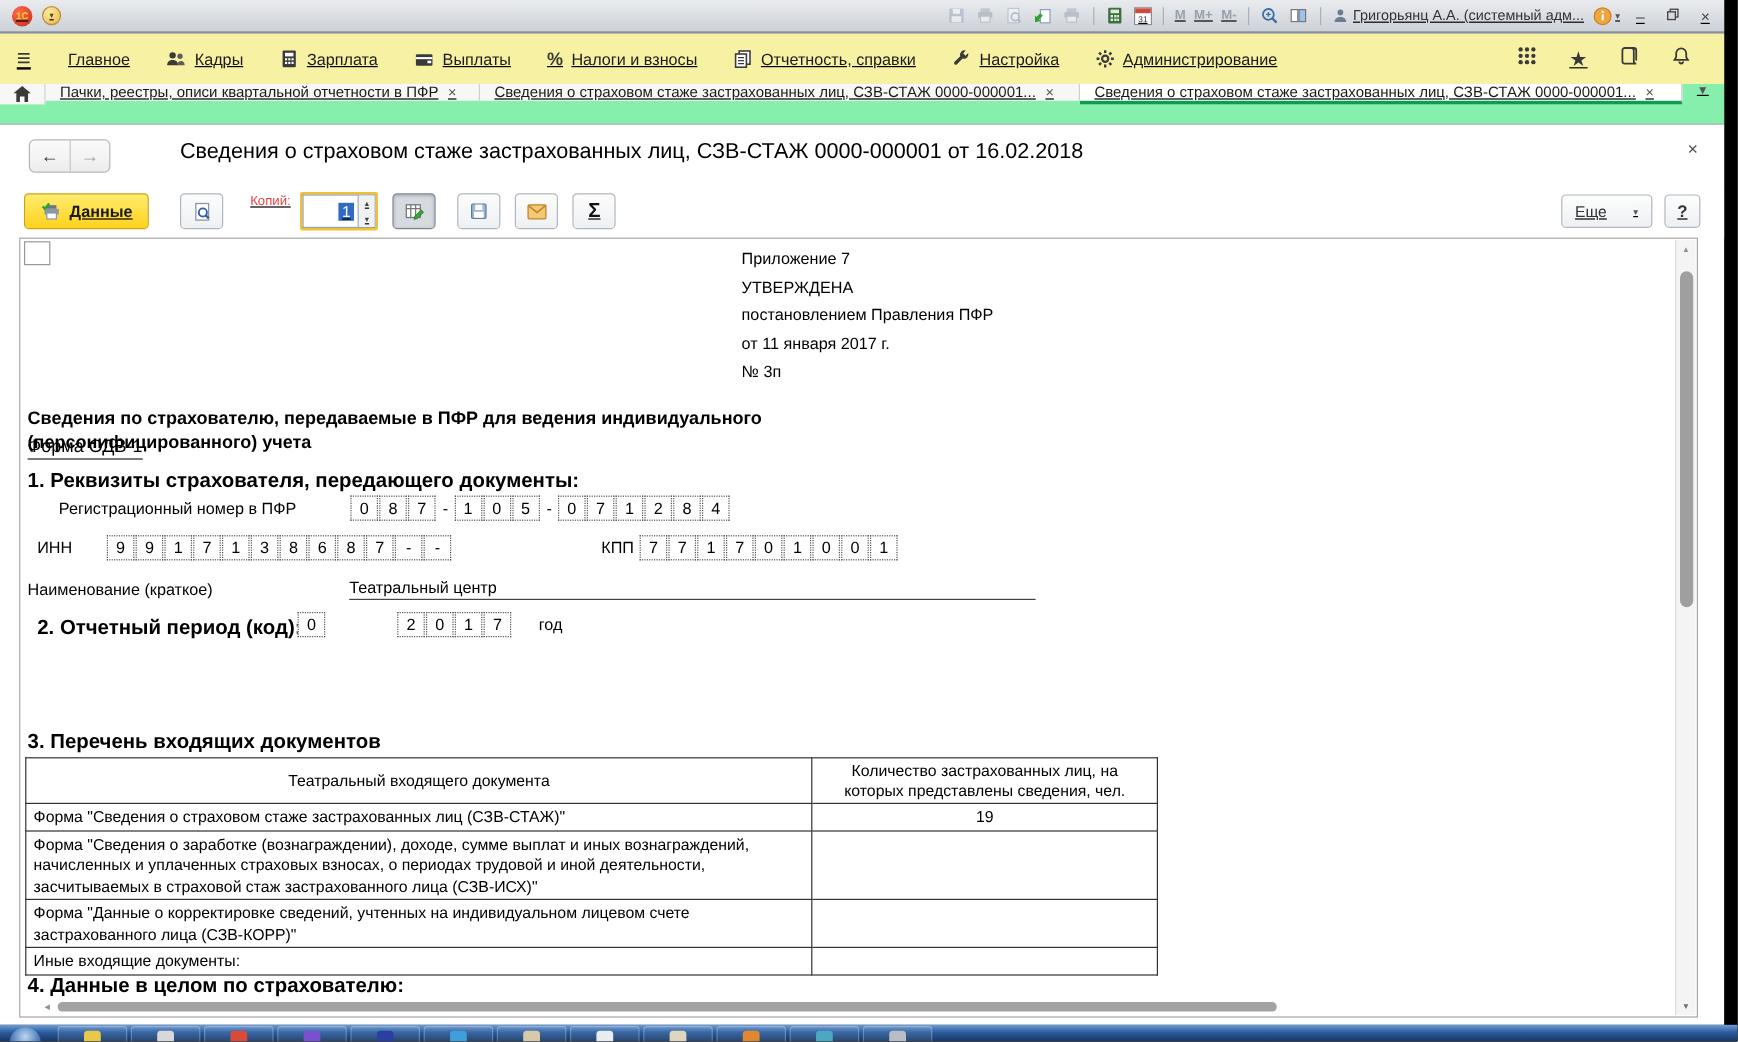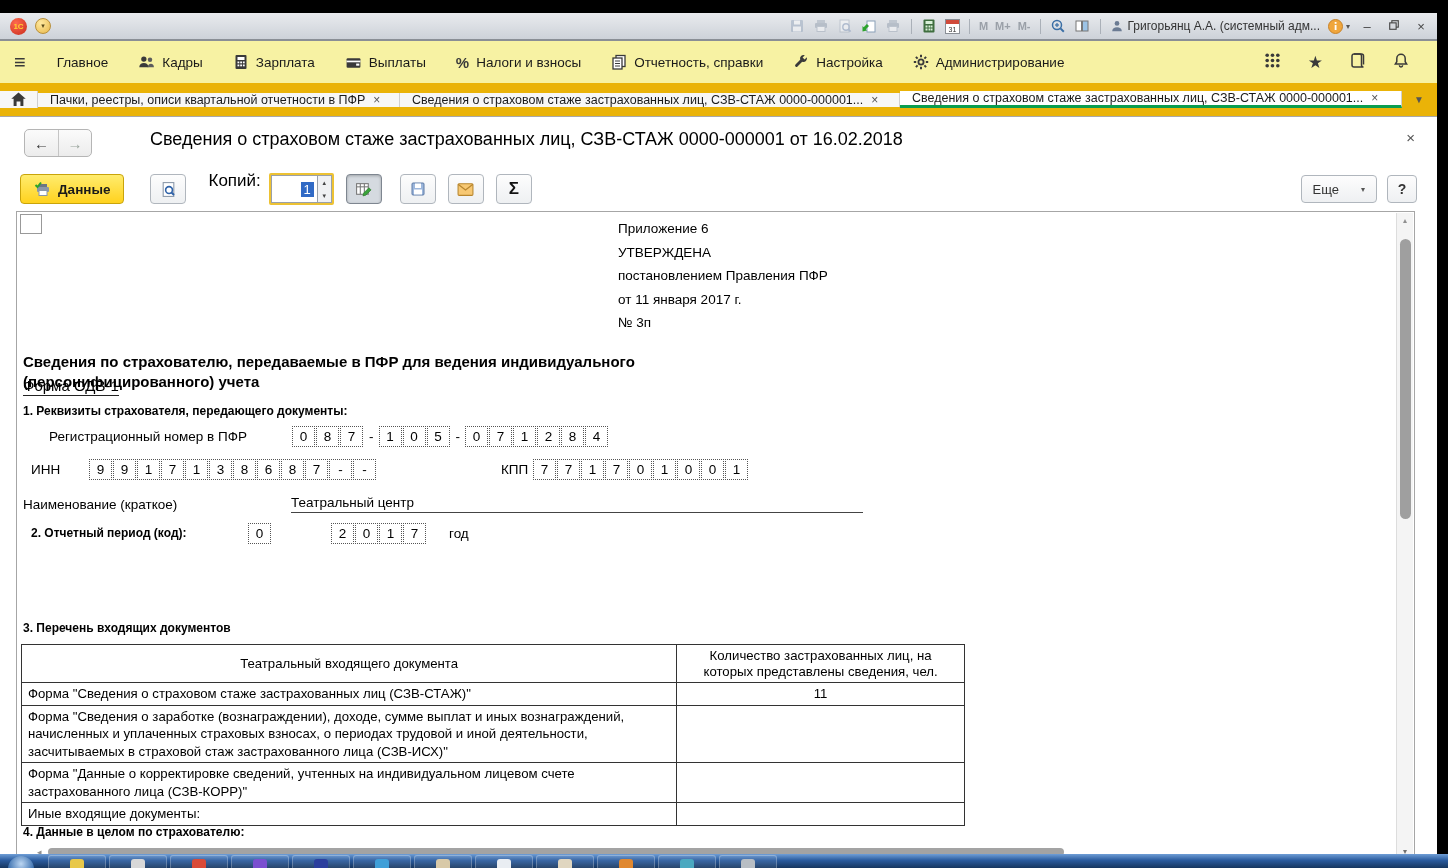--- a/index.html
+++ b/index.html
@@ -1,19 +1,19 @@
 <!DOCTYPE html>
 <html><head>
 <meta charset="utf-8">
 <style>
   * { margin:0; padding:0; box-sizing:border-box; }
   html,body { width:1448px; height:868px; }
   body { font-family:"Liberation Sans", sans-serif; background:#000; overflow:hidden; }
   .screen { position:relative; width:1448px; height:868px; background:#000; }
-  .app { position:absolute; left:0; top:13px; width:1437px; height:854px; background:#fff; }
+  .app { position:absolute; left:0; top:0; width:1437px; height:854px; background:#fff;text-decoration:underline; }
 
   
   .titlebar { position:relative; height:28px; background:linear-gradient(#e9ebee,#cdd2d9); border-bottom:2px solid #8a8f96; display:flex; align-items:center; padding:0 6px; }
   .logo-1c { width:17px; height:17px; border-radius:50%; background:radial-gradient(circle at 35% 30%, #ff6a4e, #c72b1d); color:#ffd12e; font-size:8px; font-weight:bold; display:flex; align-items:center; justify-content:center; margin-left:4px; }
   .logo-menu { width:16px; height:16px; border-radius:50%; background:radial-gradient(circle at 35% 30%, #ffe9a0, #e8b84a); border:1px solid #b9903a; color:#5a4a1a; font-size:7px; display:flex; align-items:center; justify-content:center; margin-left:8px; }
   .tb-title { font-size:12px; color:#222; margin-left:28px; white-space:nowrap; }
   .tb-right { margin-left:auto; display:flex; align-items:center; gap:7px; }
   .tb-ic { width:17px; height:17px; display:flex; align-items:center; justify-content:center; }
   .dim { opacity:.45; }
   .tb-sep { width:1px; height:15px; background:#aab0b8; margin:0 2px; }
@@ -29,58 +29,58 @@
   .menubar { height:42px; background:#f7f2a3; display:flex; align-items:center; padding:0 14px; }
   .hamburger { font-size:20px; color:#3a3a3a; margin-right:16px; font-weight:bold; }
   .menu-items { display:flex; align-items:center; height:100%; }
   .menu-item { display:flex; align-items:center; gap:7px; padding:0 15px; height:100%; font-size:13.5px; color:#1a1a1a; cursor:default; }
   .menu-item svg { flex:none; }
   .pct { font-size:15px; font-weight:bold; color:#3a3a3a; }
   .menu-right { margin-left:auto; display:flex; align-items:center; gap:27px; padding-right:14px; }
   .menu-right .star-g { font-size:17px; color:#3a3a3a; }
 
   
-  .tabbar { height:34px; background:#eab308; border-bottom:1px solid #a8a8a8; display:flex; align-items:center; }
+  .tabbar { height:34px; background:#86efac; border-bottom:1px solid #a8a8a8; display:flex; align-items:flex-start; }
   .tab { display:flex; align-items:center; gap:8px; padding:0 12px; border-right:1px solid #cfcfcf; font-size:12.5px; color:#1a1a1a; background:#f7f7f7; white-space:nowrap; overflow:hidden; }
   .tab.home { width:38px; justify-content:center; padding:0; }
   .tab.active { background:#fff; border-bottom:3px solid #0a9e50; }
   .tab .x { color:#555; font-size:12px; }
   .tab-caret { width:34px; display:flex; align-items:center; justify-content:center; color:#555; font-size:10px; }
 
   
   .pagehead { position:relative; height:50px; background:#fff; }
   .navgroup { position:absolute; left:24px; top:12px; display:flex; border:1px solid #b5b5b5; border-radius:5px; overflow:hidden; background:linear-gradient(#fbfbfb,#ececec); }
   .navbtn { width:33px; height:26px; display:flex; align-items:center; justify-content:center; font-size:15px; color:#333; }
   .navbtn + .navbtn { border-left:1px solid #c5c5c5; color:#9aa59d; }
   .page-title { position:absolute; left:150px; top:12px; font-size:18px; color:#000; white-space:nowrap; }
   .page-close { position:absolute; right:22px; top:12px; font-size:15px; color:#555; }
 
   
   .toolbar { position:relative; height:44px; background:#fff; display:flex; align-items:center; padding:0 20px; }
   .btn-print { display:flex; align-items:center; gap:7px; height:30px; padding:0 13px; background:linear-gradient(#ffec6e,#ffd21e); border:1px solid #c9a40a; border-radius:4px; font-size:13.5px; font-weight:bold; color:#1a1a1a; }
   .tbtn { width:36px; height:30px; border:1px solid #b0b6bd; border-radius:4px; background:linear-gradient(#fdfdfd,#eef0f2); display:flex; align-items:center; justify-content:center; }
   .tbtn.pressed { background:#d5dae0; border-color:#7e8690; box-shadow:inset 0 1px 3px rgba(0,0,0,.25); }
-  .copies-label { font-size:17px; color:#000000; margin:0 8px 16px 22px; }
+  .copies-label { font-size:11px; color:#ef4444; margin:0 8px 16px 22px; }
   .spinner { display:flex; height:32px; border:2px solid #edc233; border-radius:2px; background:#fff; }
   .spin-val { width:46px; display:flex; align-items:center; justify-content:flex-end; padding-right:3px; font-size:13px; border:1px solid #9aa0a8; border-right:none; }
   .spin-val .sel { background:#316ac5; color:#fff; padding:0 3px; }
   .spin-arrows { width:15px; display:flex; flex-direction:column; border:1px solid #9aa0a8; }
   .spin-arrows span { flex:1; display:flex; align-items:center; justify-content:center; font-size:7px; color:#444; background:#f0f1f3; }
   .sum-btn { font-size:17px; font-weight:bold; color:#111; }
   .tb-right-group { margin-left:auto; display:flex; align-items:center; gap:10px; }
   .btn-more { height:28px; padding:0 11px; border:1px solid #b0b6bd; border-radius:4px; background:linear-gradient(#fdfdfd,#eef0f2); font-size:13px; color:#333; display:flex; align-items:center; gap:22px; }
   .btn-help { width:30px; height:28px; border:1px solid #b0b6bd; border-radius:4px; background:linear-gradient(#fdfdfd,#eef0f2); font-size:14px; font-weight:bold; color:#333; display:flex; align-items:center; justify-content:center; }.gap12{width:12px}.gap18{width:18px}
 
   
   .doc { position:absolute; left:16px; top:198px; width:1399px; height:650px; background:#fff; border:1px solid #a6a6a6; font-size:13.5px; color:#000; overflow:hidden; }
   .corner-cell { position:absolute; left:3px; top:2px; width:22px; height:20px; border:1px solid #999; }
   .approval { position:absolute; left:601px; top:5px; line-height:23.5px; }
   .form-code { position:absolute; left:6px; top:117px; font-size:15px; border-bottom:1px solid #222; padding-bottom:1px;margin-top:48px; }
   .form-title { position:absolute; left:6px; top:140px; width:712px; font-size:15px; font-weight:bold; line-height:20px; }
-  .sec { position:absolute; left:6px; font-weight:bold; font-size:12px; }
+  .sec { position:absolute; left:6px; font-weight:bold; font-size:17px; }
   .lbl { position:absolute; font-size:13.5px; }
   .cells { position:absolute; display:inline-flex; align-items:center; }
   .dcell { width:23px; height:21px; border:1px dotted #555; background:#fff; display:flex; align-items:center; justify-content:center; font-size:13.5px; margin-right:1px; flex:none; }
   .dash-sep { margin:0 5px; }
   .name-val { position:absolute; left:274px; top:283px; width:572px; border-bottom:1px solid #444; padding-bottom:2px; }
   .year-suffix { margin-left:22px; font-size:13.5px; }
   .type-box { position:absolute; left:721px; top:306px; width:210px; height:91px; border:2px solid #666; background:#fff; }
   .type-row { position:absolute; left:0; right:0; height:30px; display:flex; align-items:center; }
   .type-row .t-lbl { margin-left:14px; font-size:13.5px; }
   .type-row .t-chk { position:absolute; right:9px; width:23px; height:21px; border:1px dotted #555; display:flex; align-items:center; justify-content:center; font-size:13px; }
@@ -405,21 +405,21 @@
             <span class="caret-s">▾</span>
         </button>
         <button class="btn-help">?</button>
       </div>
     </div>
 
     <div class="doc">
       <div class="corner-cell"></div>
 
       <div class="approval">
-        <div>Приложение 6</div>
+        <div>Приложение 7</div>
         <div>УТВЕРЖДЕНА</div>
         <div>постановлением Правления ПФР</div>
         <div>от 11 января 2017 г.</div>
         <div>№ 3п</div>
       </div>
 
       <div class="form-code">Форма ОДВ-1</div>
       <div class="form-title">Сведения по страхователю, передаваемые в ПФР для ведения индивидуального (персонифицированного) учета</div>
 
       <div class="sec" style="top:192px">1. Реквизиты страхователя, передающего документы:</div>
@@ -497,21 +497,21 @@
       <div class="sec" style="top:409px">3. Перечень входящих документов</div>
 
       <table class="doc-table">
         <tbody>
             <tr>
           <th class="col-name">Театральный входящего документа</th>
           <th>Количество застрахованных лиц, на которых представлены сведения, чел.</th>
         </tr>
         <tr>
           <td class="nm">Форма "Сведения о страховом стаже застрахованных лиц (СЗВ-СТАЖ)"</td>
-          <td class="ct">11</td>
+          <td class="ct">19</td>
         </tr>
         <tr>
           <td class="nm">Форма "Сведения о заработке (вознаграждении), доходе, сумме выплат и иных вознаграждений, начисленных и уплаченных страховых взносах, о периодах трудовой и иной деятельности, засчитываемых в страховой стаж застрахованного лица (СЗВ-ИСХ)"</td>
           <td class="ct"></td>
         </tr>
         <tr>
           <td class="nm">Форма "Данные о корректировке сведений, учтенных на индивидуальном лицевом счете застрахованного лица (СЗВ-КОРР)"</td>
           <td class="ct"></td>
         </tr>
         <tr>

